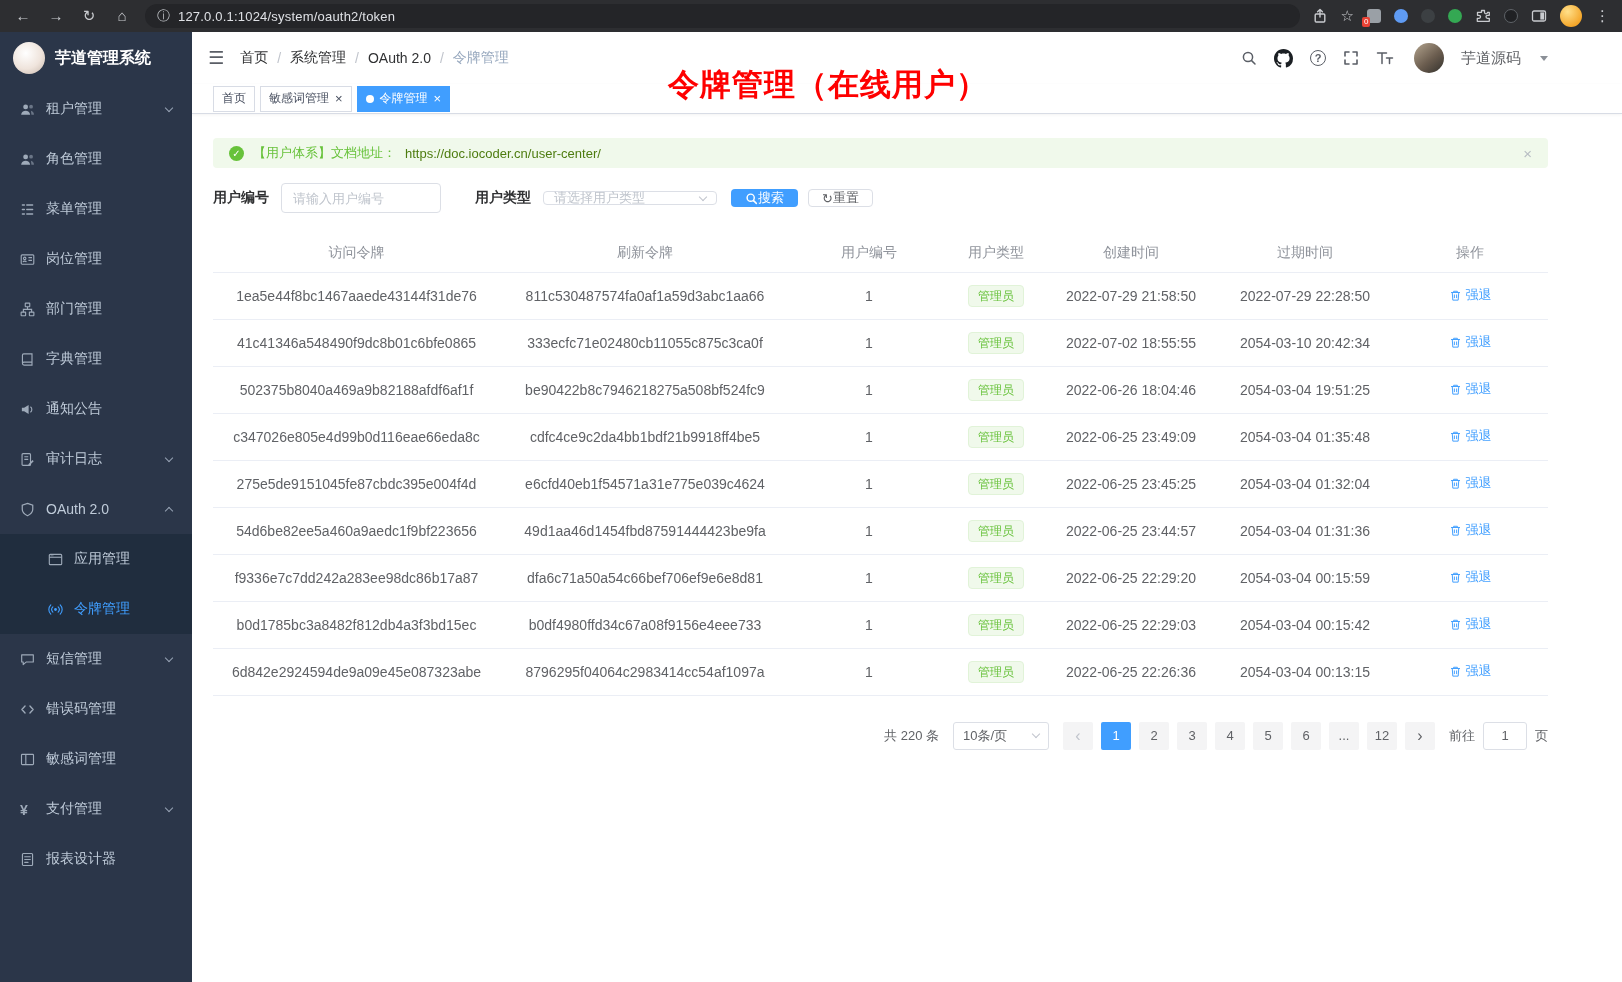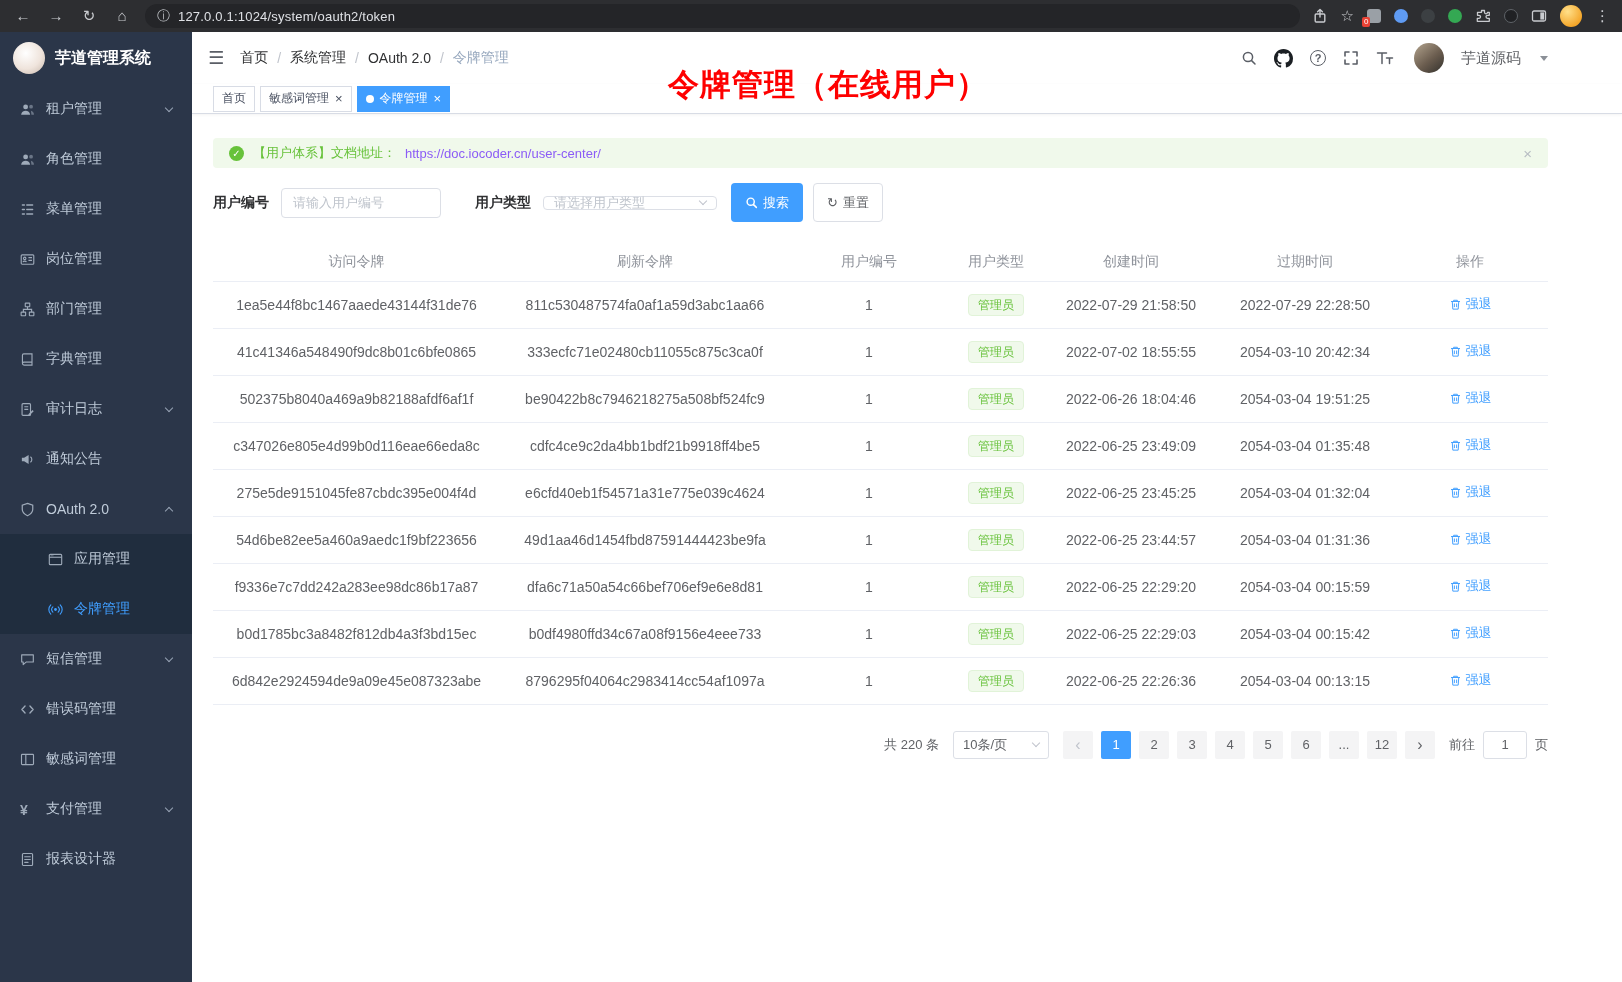--- a/index.html
+++ b/index.html
@@ -74,36 +74,36 @@
   .tag-dot { width:8px; height:8px; border-radius:50%; background:#fff; margin-right:6px; }
   .tclose { margin-left:6px; font-size:13px; line-height:1; cursor:pointer; }
 
   
   .content { position:absolute; left:192px; top:114px; right:0; bottom:0; background:#fff;
     padding:24px 74px 0 21px; }
   .alert { height:30px; background:#f0f9eb; border-radius:4px; display:flex; align-items:center;
     padding:0 16px; gap:9px; font-size:13px; color:#67c23a; }
   .alert-check { width:15px; height:15px; border-radius:50%; background:#67c23a; color:#fff;
     font-size:10px; line-height:15px; text-align:center; flex:none; }
-  .alert-link { color:#8b5cf6; text-decoration:none; cursor:pointer; }
+  .alert-link { color:#4d7c0f; text-decoration:none; cursor:pointer; }
   .alert-close { margin-left:auto; color:#b7bdc3; font-size:15px; cursor:pointer; }
 
   .filter { margin-top:15px; display:flex; align-items:center; }
   .f-label { font-size:14px; font-weight:700; color:#303133; margin-right:12px; white-space:nowrap; }
   .f-label.second { margin-left:34px; }
   .f-input { width:160px; height:30px; border:1px solid #dcdfe6; border-radius:4px; padding:0 11px;
     font-size:13px; color:#606266; outline:none; }
   .f-input::placeholder { color:#bfc4cc; }
   .f-select { width:174px; height:14px; border:1px solid #dcdfe6; border-radius:4px; display:flex;
     align-items:center; justify-content:space-between; padding:0 10px; font-size:13px;
     color:#bfc4cc; cursor:pointer; background:#fff; }
   .sel-caret { width:6px; height:6px; border-right:1.3px solid #c0c4cc; border-bottom:1.3px solid #c0c4cc;
     transform:rotate(45deg); margin-top:-3px; }
-  .btn { height:39px; border-radius:4px; font-size:13px; display:inline-flex; align-items:center;
-    gap:5px; cursor:pointer; border:none; }
+  .btn { height:18px; border-radius:4px; font-size:13px; display:inline-flex; align-items:center;
+    cursor:pointer; border:none; }
   .btn-primary { margin-left:14px; padding:0 14px; background:#409eff; color:#fff; }
   .btn-plain { margin-left:10px; padding:0 13px; background:#fff; border:1px solid #dcdfe6; color:#606266; }
   .refresh-glyph { font-size:13px; line-height:1; }
 
   table.tokens { width:100%; border-collapse:collapse; table-layout:fixed; margin-top:21px; }
   .tokens th { height:38px; font-size:14px; color:#8f939b; font-weight:500; text-align:center;
     border-bottom:1px solid #ebeef5; white-space:nowrap; }
   .tokens td { height:47px; font-size:14px; color:#606266; text-align:center;
     border-bottom:1px solid #ebeef5; white-space:nowrap; overflow:hidden; }
   .badge { display:inline-block; padding:2px 9px; font-size:12px; line-height:16px; color:#67c23a;
@@ -247,38 +247,38 @@
             <svg viewBox="0 0 16 16" fill="none" stroke="currentColor" stroke-width="1.2">
               <path d="M12.8 14H4.6a2 2 0 0 1-2-2V3.4c0-.8.6-1.4 1.4-1.4h8.8z"></path>
               <path d="M2.6 11.6c.3-.5.9-.8 1.6-.8h8.6"></path>
             </svg>
           </span>
         <span class="mi-label">字典管理</span>
       </div>
 
       <div class="menu-item">
         <span class="mi-icon">
+            <svg viewBox="0 0 16 16" stroke="currentColor" stroke-width="1.2">
+              <path d="M2 6.2v3.6h2.4l4.8 3V3.2l-4.8 3z" fill="currentColor" stroke="none"></path>
+              <path d="M11.4 5.4c1.6 1.2 1.6 4 0 5.2" fill="none" stroke-linecap="round"></path>
+            </svg>
+          </span>
+        <span class="mi-label">通知公告</span>
+      </div>
+
+      <div class="menu-item">
+        <span class="mi-icon">
             <svg viewBox="0 0 16 16" fill="none" stroke="currentColor" stroke-width="1.2">
               <rect x="2.2" y="1.8" width="9" height="12.4" rx="1"></rect>
               <path d="M4.6 5h4.2M4.6 7.8h4.2"></path>
               <path d="M9 13l4.4-4.4 1.2 1.2L10.2 14.2H9z" fill="currentColor" stroke="none"></path>
             </svg>
           </span>
         <span class="mi-label">审计日志</span>
         <span class="chev"></span>
-      </div>
-
-      <div class="menu-item">
-        <span class="mi-icon">
-            <svg viewBox="0 0 16 16" stroke="currentColor" stroke-width="1.2">
-              <path d="M2 6.2v3.6h2.4l4.8 3V3.2l-4.8 3z" fill="currentColor" stroke="none"></path>
-              <path d="M11.4 5.4c1.6 1.2 1.6 4 0 5.2" fill="none" stroke-linecap="round"></path>
-            </svg>
-          </span>
-        <span class="mi-label">通知公告</span>
       </div>
 
       <div class="menu-item">
         <span class="mi-icon">
             <svg viewBox="0 0 16 16" fill="none" stroke="currentColor" stroke-width="1.3">
               <path d="M8 1.4l5.6 2v4.4c0 3.5-2.5 5.5-5.6 6.8-3.1-1.3-5.6-3.3-5.6-6.8V3.4z"></path>
             </svg>
           </span>
         <span class="mi-label">OAuth 2.0</span>
         <span class="chev up"></span>

